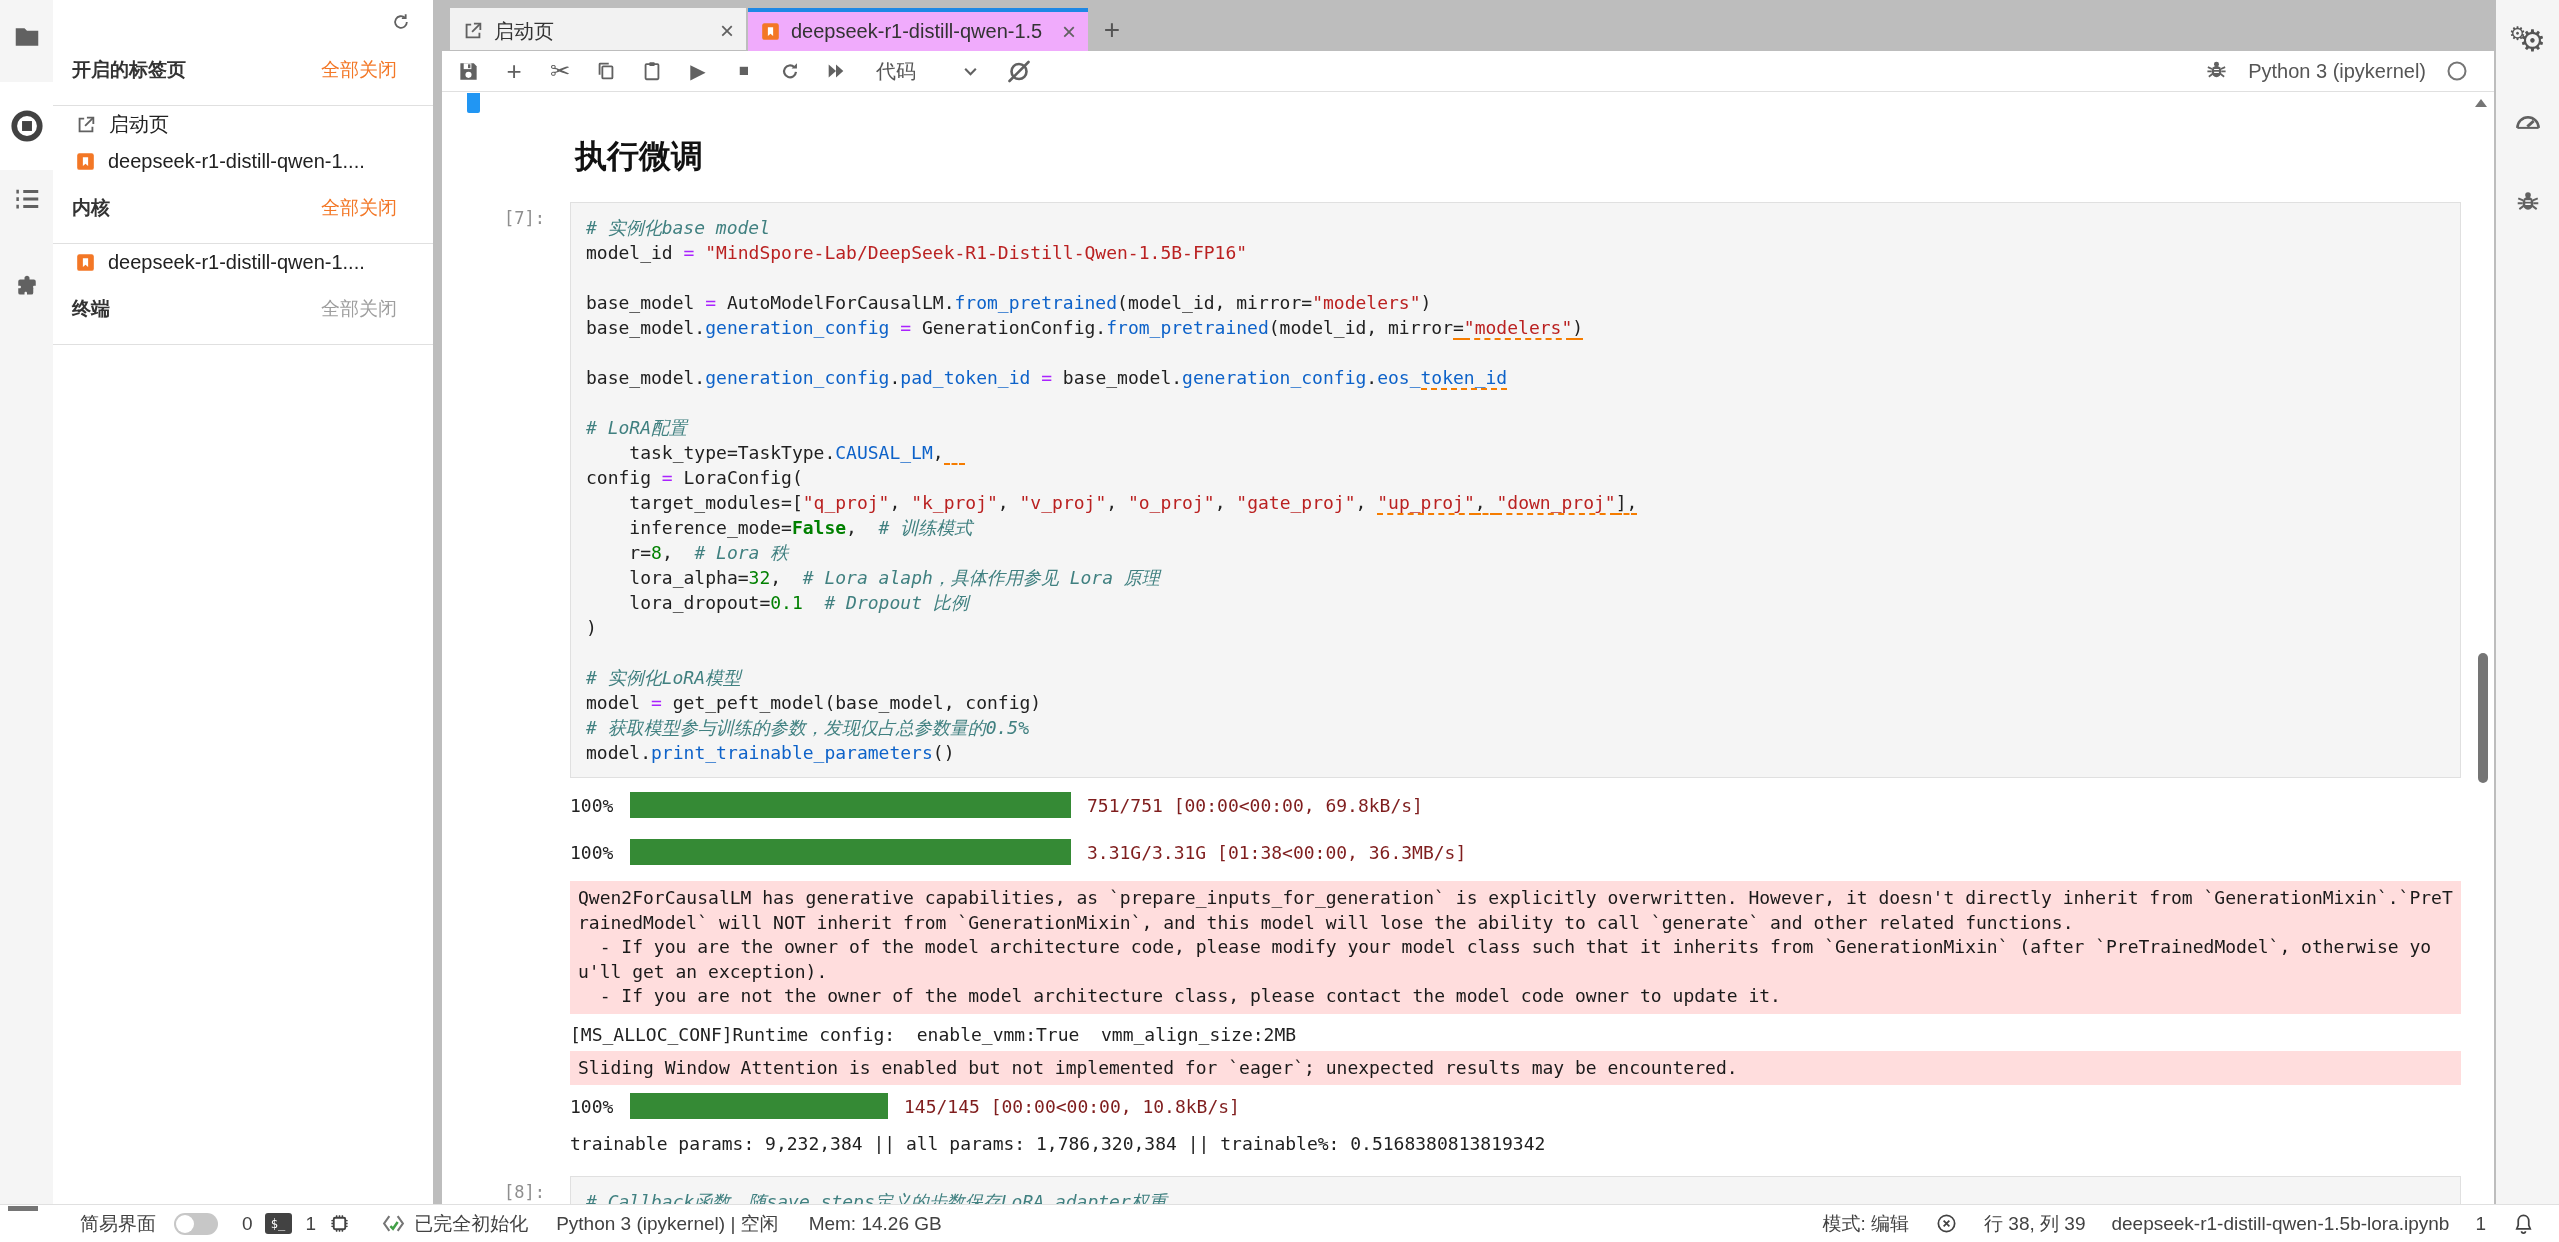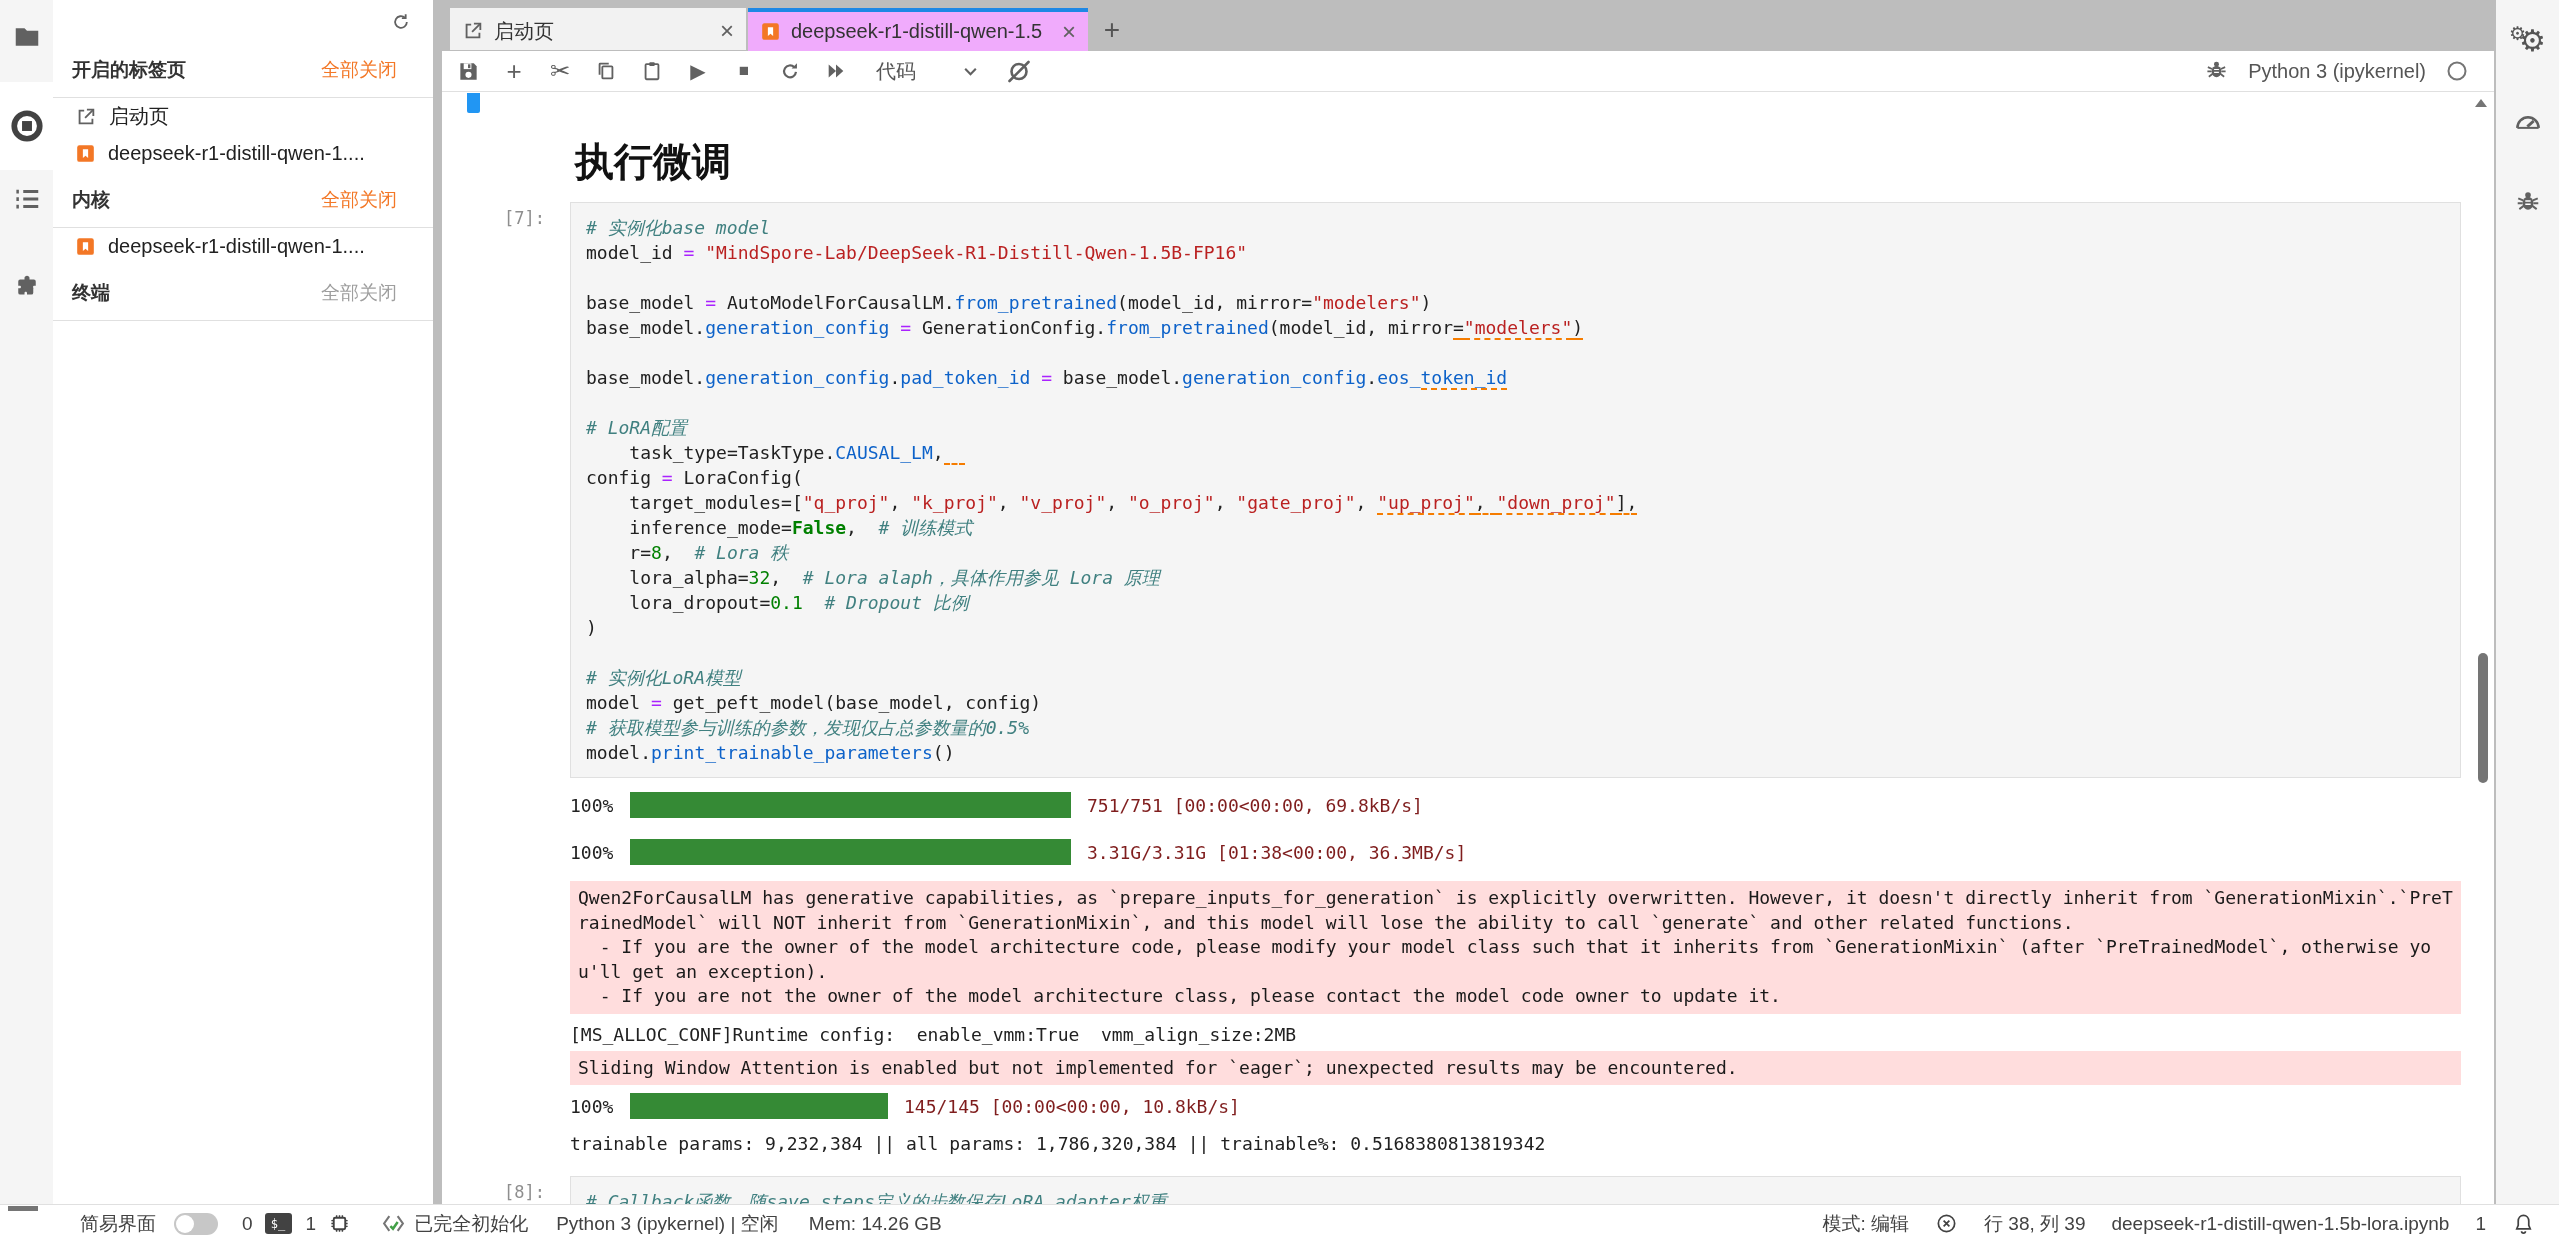--- a/index.html
+++ b/index.html
@@ -11,21 +11,21 @@
   #left-strip{position:absolute;left:0;top:0;width:53px;height:1204px;background:#f5f5f5;border-right:1px solid #e0e0e0;}
   .strip-btn{position:absolute;left:0;width:53px;display:flex;align-items:center;justify-content:center;}
   .strip-active{background:#fff;}
 
   
   #sidebar{position:absolute;left:53px;top:0;width:380px;height:1204px;background:#fff;}
   #sb-refresh{position:absolute;top:12px;right:22px;cursor:pointer;}
   #sidebar-sections{position:absolute;top:52px;left:0;right:0;}
   .sb-section{margin-bottom:10px;}
   .sb-header{height:36px;display:flex;align-items:center;justify-content:space-between;
-             padding:0 36px 9px 19px;border-bottom:1px solid #e0e0e0;}
+             padding:0 36px 17px 19px;border-bottom:1px solid #e0e0e0;}
   .sb-title{font-size:19px;font-weight:bold;color:#333;}
   .sb-action{font-size:19px;color:#f37726;cursor:pointer;}
   .sb-action.disabled{color:#9e9e9e;cursor:default;}
   .sb-item{height:37px;display:flex;align-items:center;padding-left:22px;gap:12px;cursor:pointer;}
   .sb-item-label{font-size:20px;color:#212121;white-space:nowrap;}
   #sidebar-divider{position:absolute;left:433px;top:0;width:9px;height:1204px;background:#bdbdbd;}
 
   
   #main{position:absolute;left:442px;top:0;width:2052px;height:1204px;background:#fff;}
   #tabbar{position:absolute;left:0;top:0;right:0;height:51px;background:#bdbdbd;
@@ -46,21 +46,21 @@
   .tb-glyph{font-size:20px;color:#616161;}
   #celltype{display:flex;align-items:center;gap:46px;margin-left:6px;cursor:pointer;}
   #celltype-label{font-size:20px;color:#555;}
   #tb-right{margin-left:auto;display:flex;align-items:center;gap:20px;}
   #kernel-name{font-size:20px;color:#555;}
 
   
   #content{position:absolute;left:0;top:93px;width:2052px;height:1111px;overflow:hidden;background:#fff;}
   #cell-indicator{position:absolute;left:25px;top:-7px;width:13px;height:27px;background:#2196f3;border-radius:2px;}
   #clipped-line{position:absolute;left:133px;top:-11px;font-size:18px;color:#333;white-space:nowrap;}
-  #nb-heading{margin:42px 0 0 133px;height:40px;font-size:39px;font-weight:bold;color:#111;}
+  #nb-heading{margin:42px 0 0 133px;height:40px;font-size:32px;font-weight:bold;color:#111;}
   .cell-row{display:flex;margin-top:27px;}
   .gutter{width:128px;flex:none;text-align:right;padding:6px 25px 0 0;box-sizing:border-box;
           font-size:17px;color:#8e8e8e;}
   .codebox{background:#f5f5f5;border:1px solid #e0e0e0;box-sizing:border-box;width:1891px;
            padding:12px 0 12px 15px;}
   .cline{height:25px;line-height:25px;font-size:18px;white-space:pre;}
   .tk-t{color:#212121;} .tk-c{color:#408080;font-style:italic;} .tk-s{color:#ba2121;}
   .tk-o{color:#aa22ff;} .tk-p{color:#0d62c9;} .tk-n{color:#008000;} .tk-b{color:#008000;font-weight:bold;}
   .sp{border-bottom:2px dashed #f57c00;}
 

